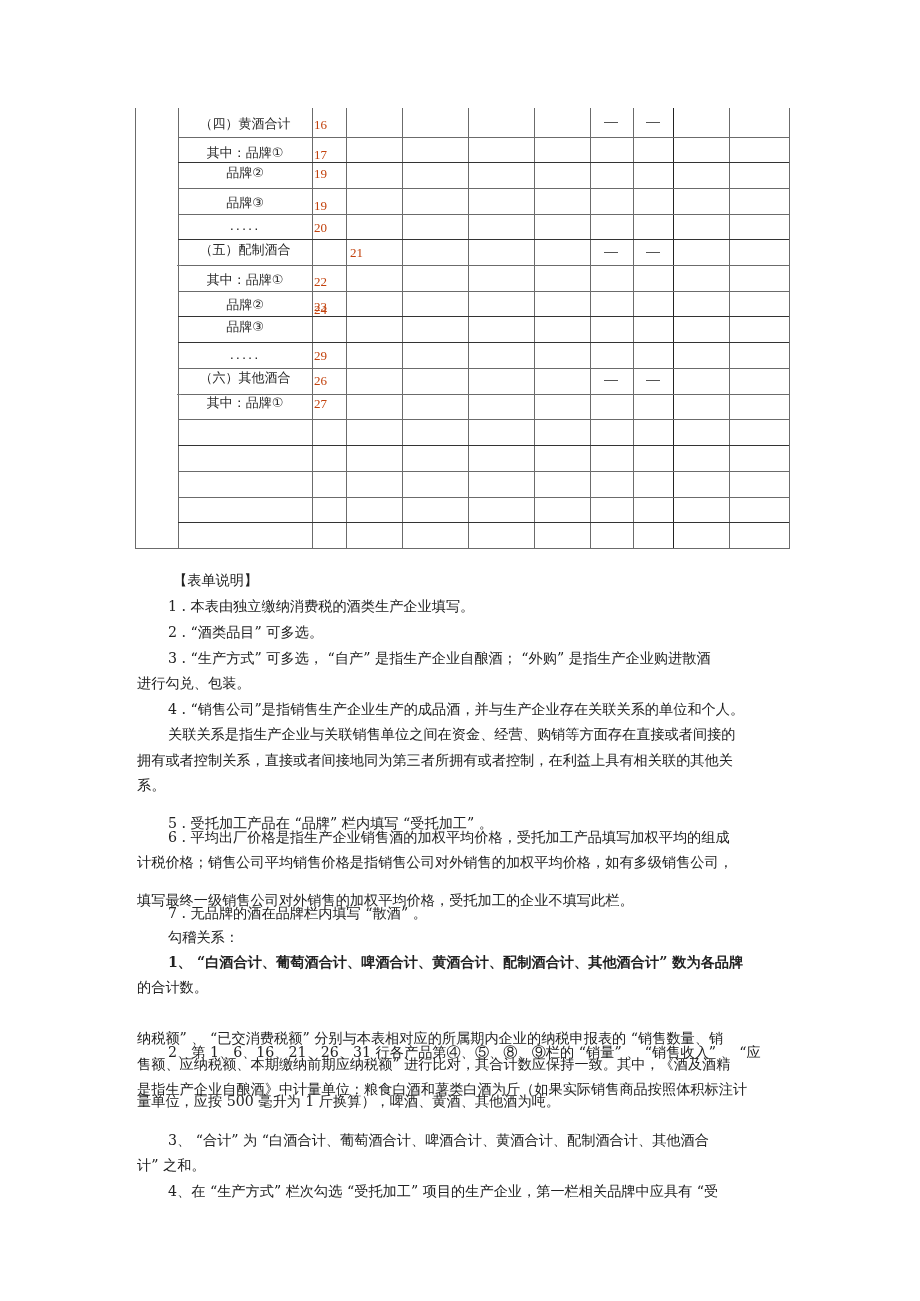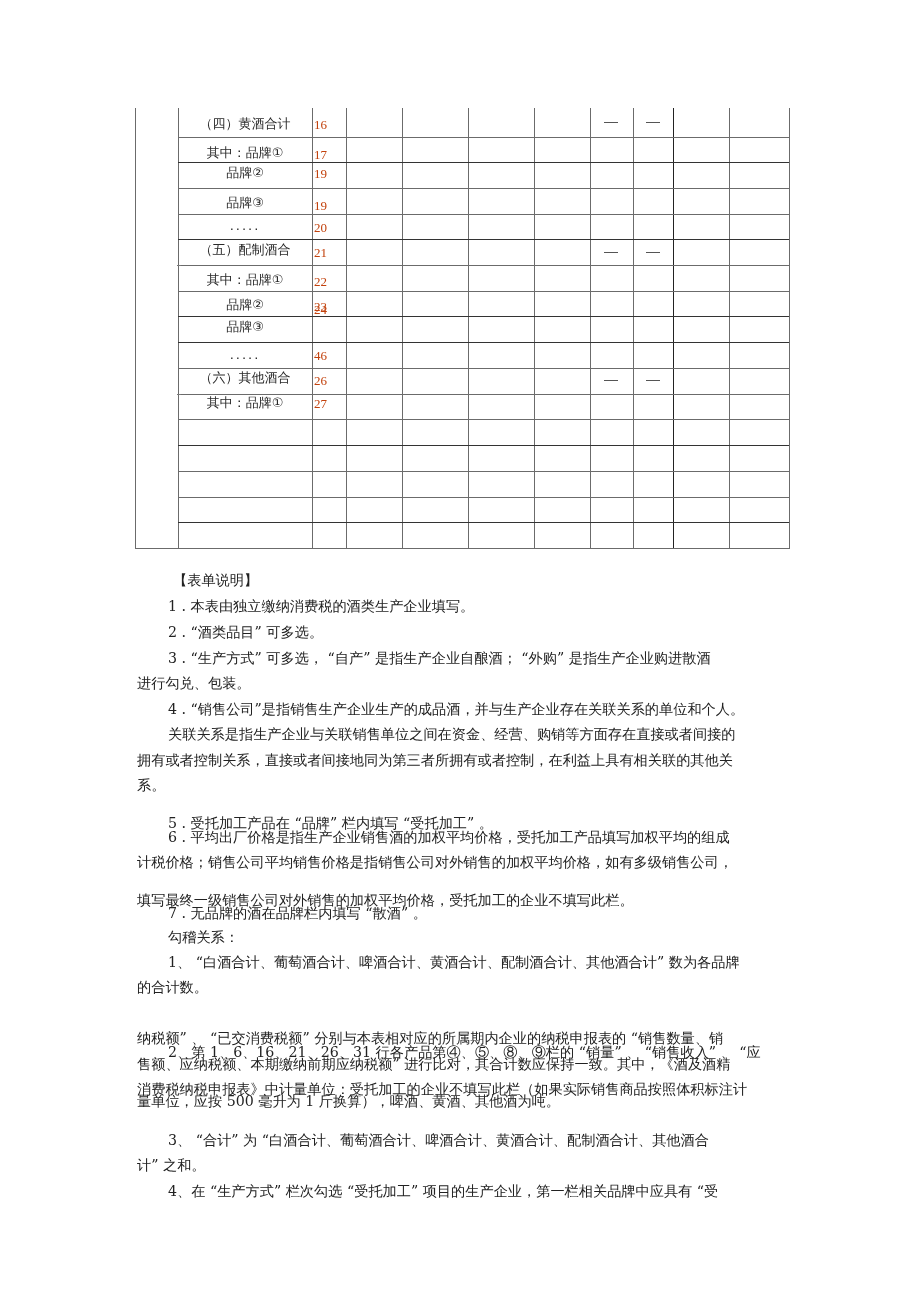--- a/index.html
+++ b/index.html
@@ -74,33 +74,33 @@
     <div class="cell-text cell-name" style="top:57px;">品牌②</div>
     <div class="cell-text cell-num" style="top:58px;">19</div>
 
     <div class="cell-text cell-name" style="top:87px;">品牌③</div>
     <div class="cell-text cell-num" style="top:90px;">19</div>
 
     <div class="cell-text cell-name" style="top:110px;letter-spacing:2px;">.....</div>
     <div class="cell-text cell-num" style="top:112px;">20</div>
 
     <div class="cell-text cell-name" style="top:134px;">（五）配制酒合</div>
-    <div class="cell-text cell-num" style="top:137px;">21</div>
+    <div class="cell-text cell-num" style="top:137px;padding-left:36px;">21</div>
 
     <div class="cell-text cell-name" style="top:164px;">其中：品牌①</div>
     <div class="cell-text cell-num" style="top:166px;">22</div>
 
     <div class="cell-text cell-name" style="top:189px;">品牌②</div>
     <div class="cell-text cell-num" style="top:191px;">23</div>
 
     <div class="cell-text cell-name" style="top:211px;">品牌③</div>
     <div class="cell-text cell-num" style="top:194px;">24</div>
 
     <div class="cell-text cell-name" style="top:239px;letter-spacing:2px;">.....</div>
-    <div class="cell-text cell-num" style="top:240px;">46</div>
+    <div class="cell-text cell-num" style="top:240px;">29</div>
 
     <div class="cell-text cell-name" style="top:262px;">（六）其他酒合</div>
     <div class="cell-text cell-num" style="top:265px;">26</div>
 
     <div class="cell-text cell-name" style="top:287px;">其中：品牌①</div>
     <div class="cell-text cell-num" style="top:288px;">27</div>
 
     <div class="dash" style="left:469px;top:14px;"></div>
     <div class="dash" style="left:511px;top:14px;"></div>
     <div class="dash" style="left:469px;top:144px;"></div>
@@ -118,25 +118,25 @@
     <div class="line ind" style="top:132px;">4 . “销售公司”是指销售生产企业生产的成品酒，并与生产企业存在关联关系的单位和个人。</div>
     <div class="line ind" style="top:157px;">关联关系是指生产企业与关联销售单位之间在资金、经营、购销等方面存在直接或者间接的</div>
     <div class="line" style="top:183px;">拥有或者控制关系，直接或者间接地同为第三者所拥有或者控制，在利益上具有相关联的其他关</div>
     <div class="line" style="top:208px;">系。</div>
     <div class="line ind" style="top:234px;margin-top:12px;">5 . 受托加工产品在 “品牌” 栏内填写 “受托加工” 。</div>
     <div class="line ind" style="top:260px;">6 . 平均出厂价格是指生产企业销售酒的加权平均价格，受托加工产品填写加权平均的组成</div>
     <div class="line" style="top:285px;">计税价格；销售公司平均销售价格是指销售公司对外销售的加权平均价格，如有多级销售公司，</div>
     <div class="line" style="top:323px;">填写最终一级销售公司对外销售的加权平均价格，受托加工的企业不填写此栏。</div>
     <div class="line ind" style="top:336px;">7 . 无品牌的酒在品牌栏内填写 “散酒” 。</div>
     <div class="line ind" style="top:360px;">勾稽关系：</div>
-    <div class="line ind" style="top:385px;">1、 “白酒合计、葡萄酒合计、啤酒合计、黄酒合计、配制酒合计、其他酒合计” 数为各品牌</div>
+    <div class="line ind" style="top:385px;font-weight:bold;">1、 “白酒合计、葡萄酒合计、啤酒合计、黄酒合计、配制酒合计、其他酒合计” 数为各品牌</div>
     <div class="line" style="top:410px;">的合计数。</div>
     <div class="line ind" style="top:436px;margin-top:39px;">2、第 1、6、16、21、26、31 行各产品第④、⑤、⑧、⑨栏的 “销量” 、 “销售收入” 、 “应</div>
     <div class="line" style="top:461px;">纳税额” 、 “已交消费税额” 分别与本表相对应的所属期内企业的纳税申报表的 “销售数量、销</div>
     <div class="line" style="top:487px;">售额、应纳税额、本期缴纳前期应纳税额” 进行比对，其合计数应保持一致。其中，《酒及酒精</div>
-    <div class="line" style="top:512px;">消费税纳税申报表》中计量单位：受托加工的企业不填写此栏（如果实际销售商品按照体积标注计</div>
+    <div class="line" style="top:512px;">是指生产企业自酿酒》中计量单位：粮食白酒和薯类白酒为斤（如果实际销售商品按照体积标注计</div>
     <div class="line" style="top:524px;">量单位，应按 500 毫升为 1 斤换算），啤酒、黄酒、其他酒为吨。</div>
     <div class="line ind" style="top:563px;">3、 “合计” 为 “白酒合计、葡萄酒合计、啤酒合计、黄酒合计、配制酒合计、其他酒合</div>
     <div class="line" style="top:588px;">计” 之和。</div>
     <div class="line ind" style="top:614px;">4、在 “生产方式” 栏次勾选 “受托加工” 项目的生产企业，第一栏相关品牌中应具有 “受</div>
   </div>
 
 </div>
 
 </body></html>

